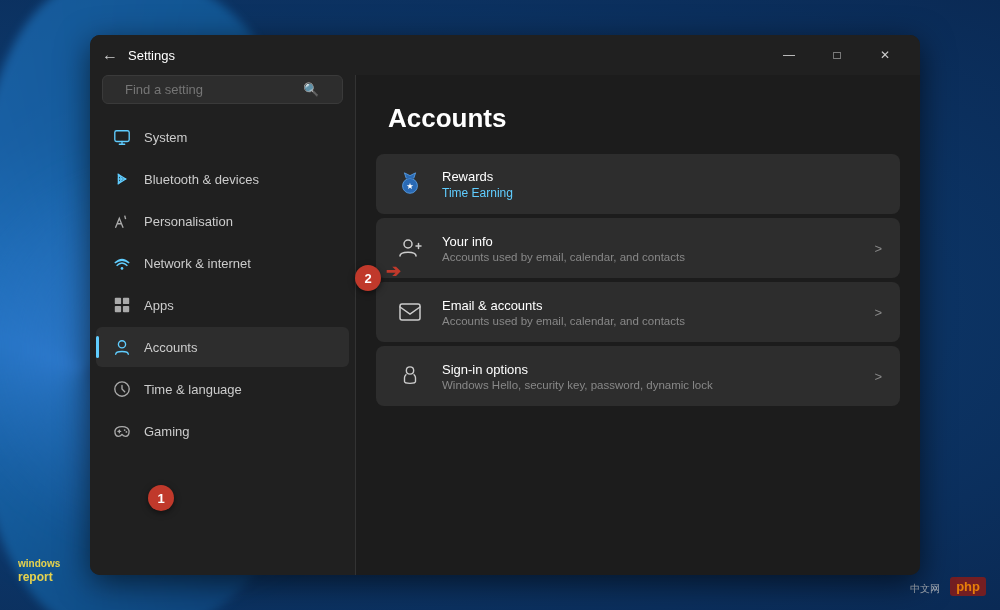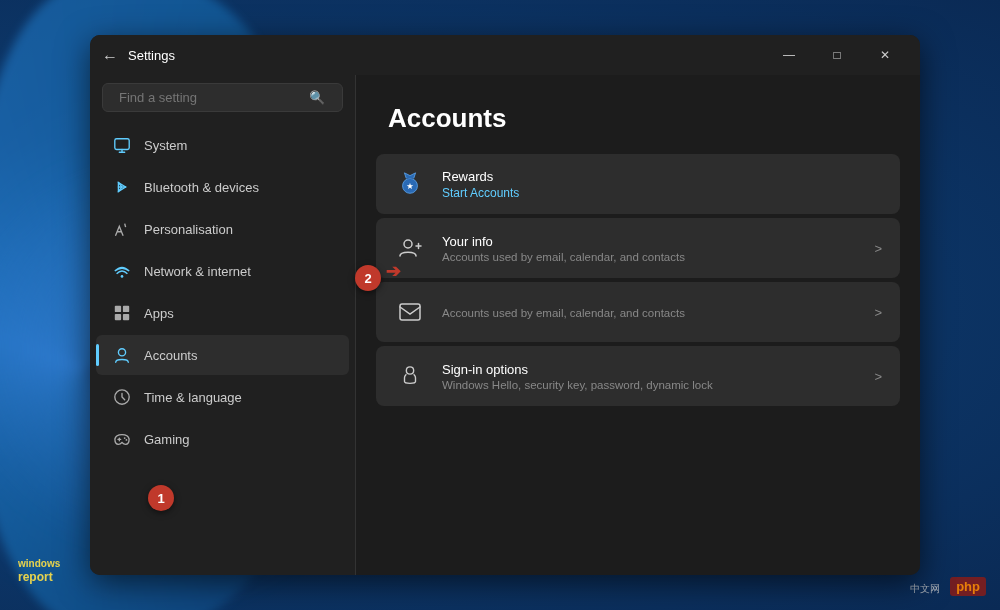--- a/index.html
+++ b/index.html
@@ -150,26 +150,26 @@
     .sidebar {
       width: 265px;
       background: #202020;
       flex-shrink: 0;
       display: flex;
       flex-direction: column;
       overflow-y: auto;
       padding-bottom: 10px;
     }
     .search-box {
-      margin: 8px 12px 12px;
+      margin: 0 12px 12px;
       display: flex;
       align-items: center;
       background: #2d2d2d;
       border-radius: 6px;
-      padding: 6px 16px;
+      padding: 6px 22px;
       border: 1px solid #3a3a3a;
     }
     .search-input {
       background: none;
       border: none;
       color: #aaa;
       font-size: 13px;
       flex: 1;
       outline: none;
     }
@@ -441,21 +441,21 @@
             <div class="settings-item-icon">
 
               <svg width="26" height="26" viewBox="0 0 28 28" fill="none">
                 <circle cx="14" cy="16" r="8" fill="#2a6ab5" stroke="#5599dd" stroke-width="1"></circle>
                 <path d="M10 8 L8 2 L14 5 L20 2 L18 8" fill="#2a6ab5" stroke="#5599dd" stroke-width="1"></path>
                 <text x="10" y="19" font-size="9" fill="white">★</text>
               </svg>
             </div>
             <div class="settings-item-text">
               <div class="settings-item-title">Rewards</div>
-              <div class="settings-item-desc accent">Start Accounts</div>
+              <div class="settings-item-desc accent">Time Earning</div>
             </div>
           </div>
         </div>
 
         <div class="settings-card">
           <div class="settings-item">
             <div class="settings-item-icon">
               <svg width="24" height="24" viewBox="0 0 24 24" fill="none">
                 <circle cx="10" cy="8" r="4" stroke="#ccc" stroke-width="1.5"></circle>
                 <path d="M2 20c0-5 16-5 16 0" stroke="#ccc" stroke-width="1.5" stroke-linecap="round"></path>
@@ -472,20 +472,21 @@
 
         <div class="settings-card">
           <div class="settings-item">
             <div class="settings-item-icon">
               <svg width="22" height="18" viewBox="0 0 22 18" fill="none">
                 <rect x="1" y="1" width="20" height="16" rx="2" stroke="#ccc" stroke-width="1.5"></rect>
                 <path d="M1 4l10 7 10-7" stroke="#ccc" stroke-width="1.5" stroke-linecap="round"></path>
               </svg>
             </div>
             <div class="settings-item-text">
+              <div class="settings-item-title">Email &amp; accounts</div>
               <div class="settings-item-desc">Accounts used by email, calendar, and contacts</div>
             </div>
             <span class="settings-chevron">&gt;</span>
           </div>
         </div>
 
         <div class="settings-card">
           <div class="settings-item">
             <div class="settings-item-icon">
               <svg width="20" height="22" viewBox="0 0 20 24" fill="none">

